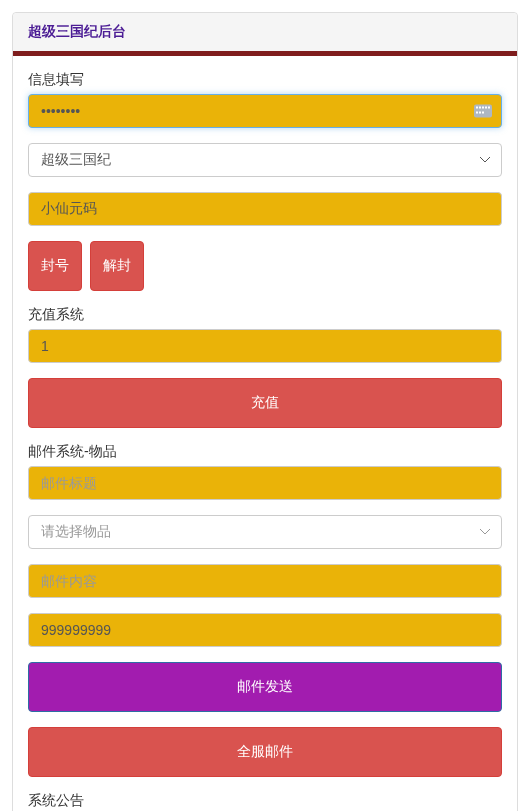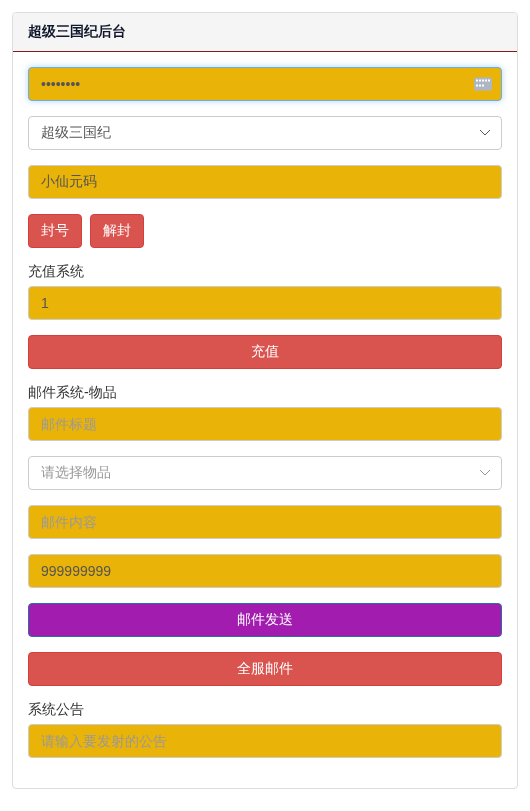--- a/index.html
+++ b/index.html
@@ -11,25 +11,25 @@
       width: 530px;
     }
     .panel {
       margin: 12px;
       border: 1px solid #ddd;
       border-radius: 4px;
       background: #fff;
     }
     .panel-heading {
       background: #f5f5f5;
-      border-bottom: 1px solid #7f1d1d;
+      border-bottom: 5px solid #7f1d1d;
       padding: 10px 15px;
       border-radius: 4px 4px 0 0;
       font-weight: bold;
-      color: #0f172a;
+      color: #4c1d95;
     }
     .panel-body {
       padding: 15px;
     }
     .form-group {
       margin-bottom: 15px;
     }
     label {
       display: block;
       margin-bottom: 5px;
@@ -64,21 +64,21 @@
       pointer-events: none;
     }
     .select-control {
       cursor: pointer;
       background: #fff;
       padding-right: 41px;
     }
     .select-muted { color: #999; }
     .btn {
       display: inline-block;
-      padding: 6px 12px;
+      padding: 14px 12px;
       font-size: 14px;
       line-height: 1.42857;
       text-align: center;
       border-radius: 4px;
       cursor: pointer;
       border: 1px solid transparent;
       color: #fff;
       white-space: nowrap;
     }
     .btn-danger { background: #d9534f; border-color: #d43f3a; }
@@ -108,20 +108,21 @@
     .rel { position: relative; }
   </style>
 </head>
 <body>
 
 <div class="panel">
   <div class="panel-heading">超级三国纪后台</div>
   <div class="panel-body">
 
     <div class="form-group">
+      <label>信息填写</label>
       <div class="rel">
         <input type="password" class="form-control input-focused" value="••••••••" style="">
         <div class="keyboard-icon">
           <span></span>
             <span></span>
             <span></span>
             <span></span>
             <span></span>
             <span></span>
             <span></span>

